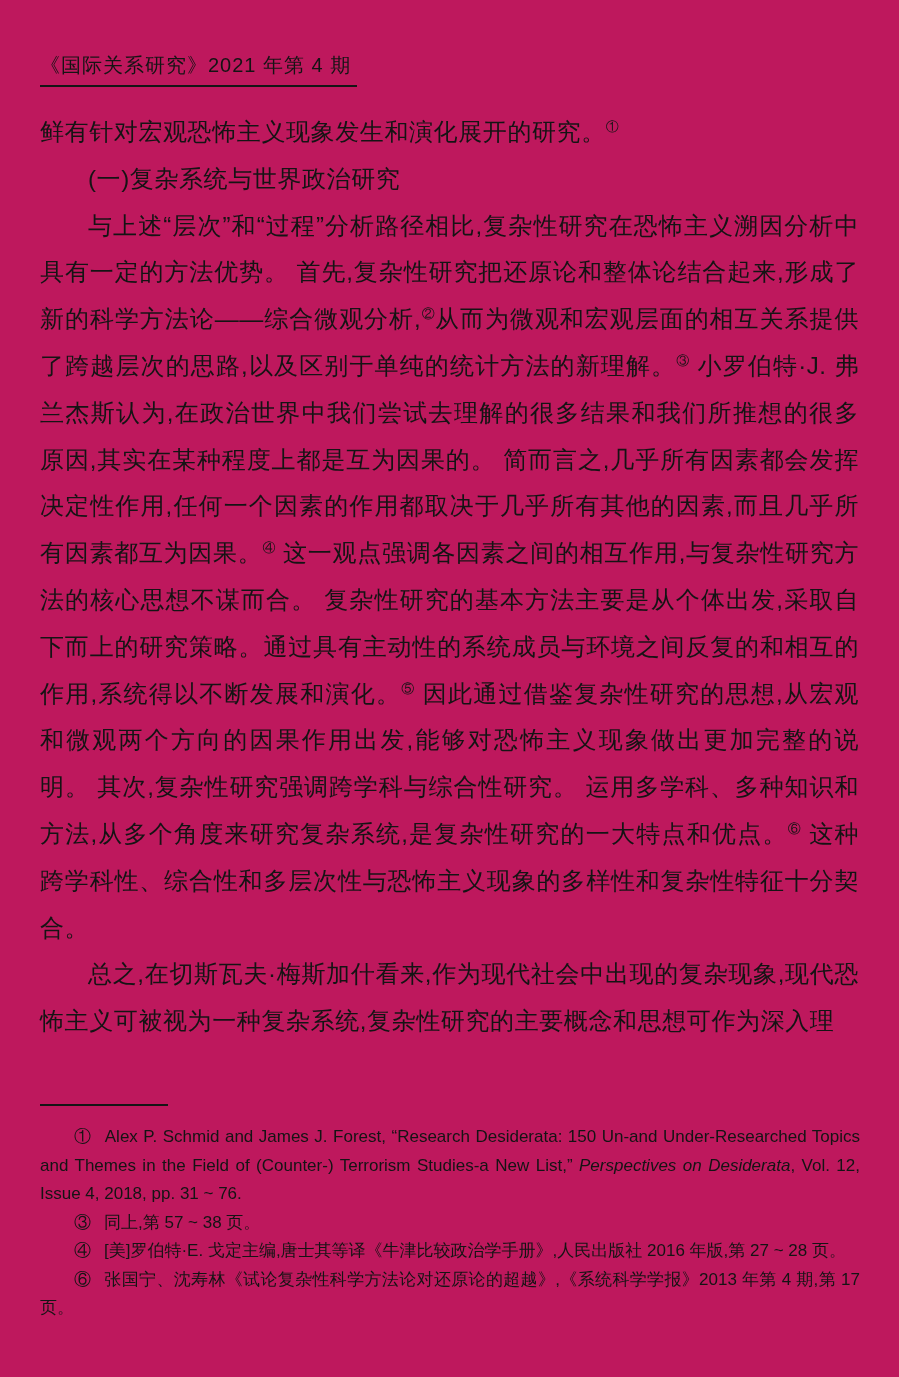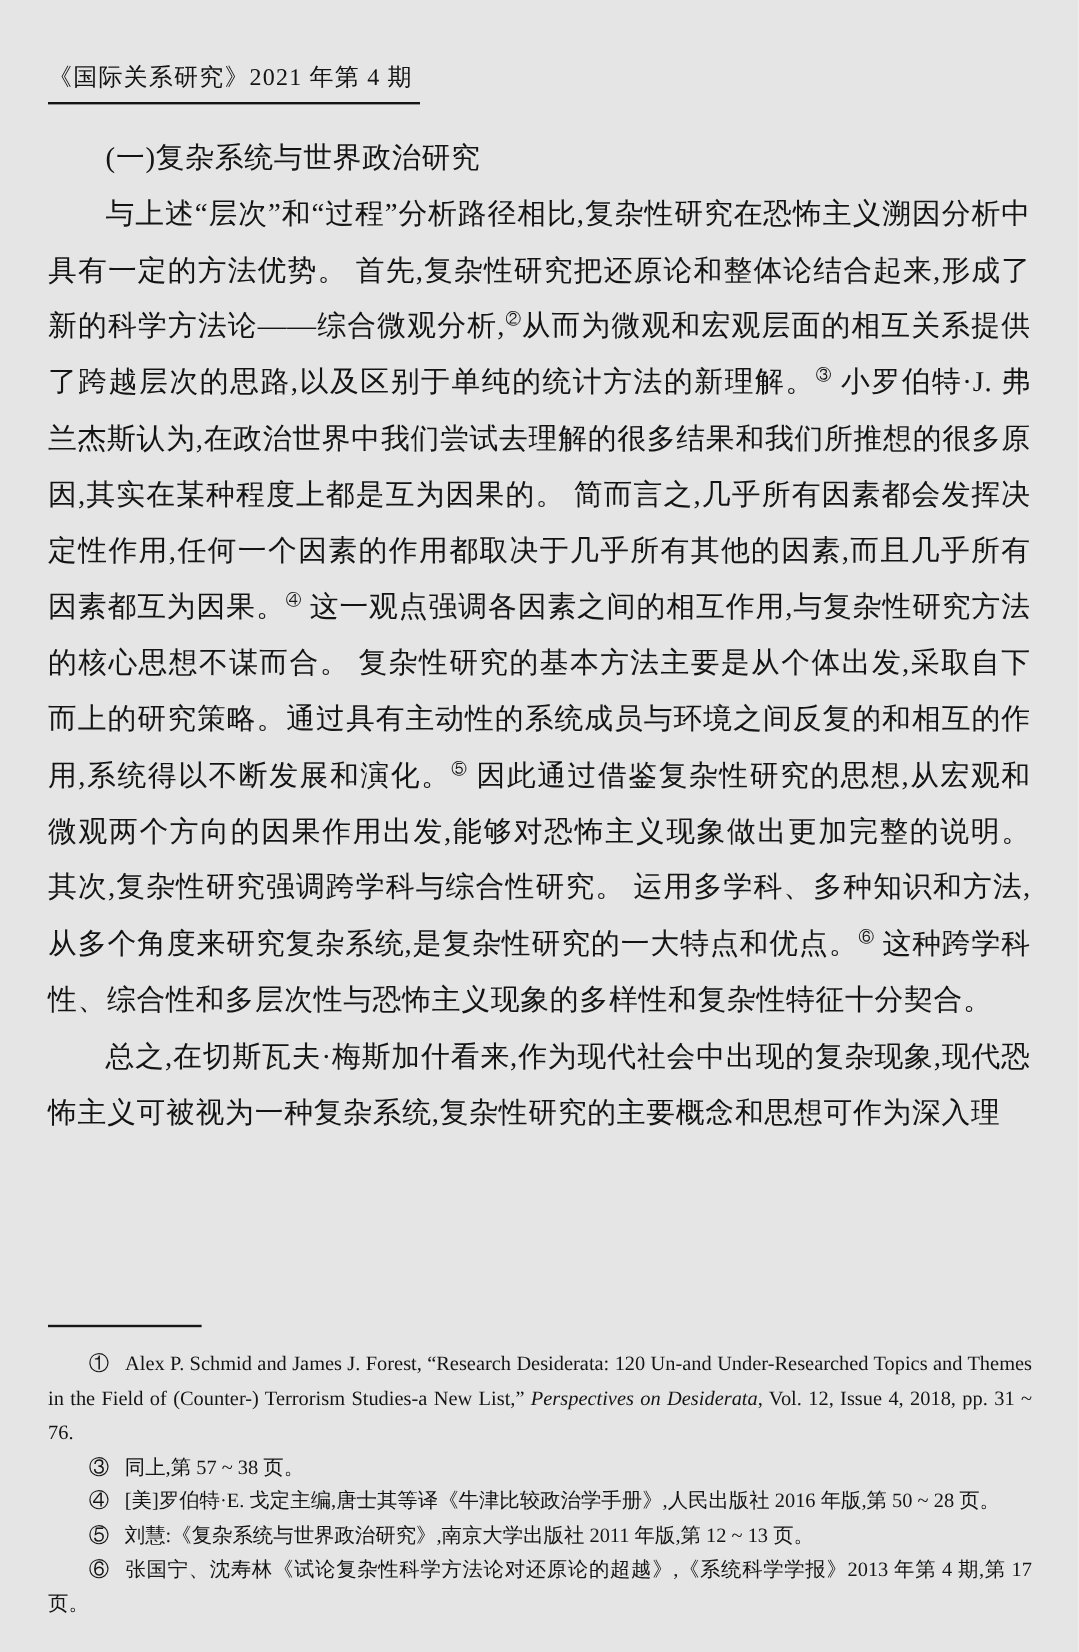--- a/index.html
+++ b/index.html
@@ -3,23 +3,23 @@
 <meta charset="utf-8">
 <style>
   html, body { margin: 0; padding: 0; background: #ffffff; }
   .page {
     position: relative;
     width: 899px;
     height: 1377px;
     box-sizing: border-box;
     margin: 0 auto;
     padding: 52px 40px 0 40px;
-    background: #e5e5e5;
+    background: #be185d;
     color: #141414;
-    font-family: Liberation Serif, serif;
+    font-family: Liberation Sans, sans-serif;
     overflow: hidden;
   }
   
   .journal-header {
     display: inline-block;
     font-size: 20px;
     line-height: 26px;
     letter-spacing: 1px;
     padding: 0 6px 7px 0;
     border-bottom: 2px solid #151515;
@@ -67,39 +67,37 @@
 </head>
 <body>
 
 <div class="page">
 
   <header>
     <div class="journal-header">《国际关系研究》2021 年第 4 期</div>
   </header>
 
   <main class="body-text">
+    <p>鲜有针对宏观恐怖主义现象发生和演化展开的研究。<sup class="circled">①</sup></p>
     <p class="indent">(一)复杂系统与世界政治研究</p>
     <p class="indent">与上述“层次”和“过程”分析路径相比,复杂性研究在恐怖主义溯因分析中具有一定的方法优势。 首先,复杂性研究把还原论和整体论结合起来,形成了新的科学方法论——综合微观分析,<sup class="circled">②</sup>从而为微观和宏观层面的相互关系提供了跨越层次的思路,以及区别于单纯的统计方法的新理解。<sup class="circled">③</sup> 小罗伯特·J. 弗兰杰斯认为,在政治世界中我们尝试去理解的很多结果和我们所推想的很多原因,其实在某种程度上都是互为因果的。 简而言之,几乎所有因素都会发挥决定性作用,任何一个因素的作用都取决于几乎所有其他的因素,而且几乎所有因素都互为因果。<sup class="circled">④</sup> 这一观点强调各因素之间的相互作用,与复杂性研究方法的核心思想不谋而合。 复杂性研究的基本方法主要是从个体出发,采取自下而上的研究策略。通过具有主动性的系统成员与环境之间反复的和相互的作用,系统得以不断发展和演化。<sup class="circled">⑤</sup> 因此通过借鉴复杂性研究的思想,从宏观和微观两个方向的因果作用出发,能够对恐怖主义现象做出更加完整的说明。 其次,复杂性研究强调跨学科与综合性研究。 运用多学科、多种知识和方法,从多个角度来研究复杂系统,是复杂性研究的一大特点和优点。<sup class="circled">⑥</sup> 这种跨学科性、综合性和多层次性与恐怖主义现象的多样性和复杂性特征十分契合。</p>
     <p class="indent para-last">总之,在切斯瓦夫·梅斯加什看来,作为现代社会中出现的复杂现象,现代恐怖主义可被视为一种复杂系统,复杂性研究的主要概念和思想可作为深入理</p>
   </main>
 
   <footer class="footnotes">
     <div class="fn-rule"></div>
     <ol>
       <li>
-        <span class="fn-marker">①</span><span>Alex P. Schmid and James J. Forest, “Research Desiderata: 120 Un-and Under-Researched Topics and Themes in the Field of (Counter-) Terrorism Studies-a New List,” </span><em>Perspectives on Desiderata</em><span>, Vol. 12, Issue 4, 2018, pp. 31 ~ 76.</span>
+        <span class="fn-marker">①</span><span>Alex P. Schmid and James J. Forest, “Research Desiderata: 150 Un-and Under-Researched Topics and Themes in the Field of (Counter-) Terrorism Studies-a New List,” </span><em>Perspectives on Desiderata</em><span>, Vol. 12, Issue 4, 2018, pp. 31 ~ 76.</span>
       </li>
       <li>
         <span class="fn-marker">③</span><span>同上,第 57 ~ 38 页。</span>
       </li>
       <li>
-        <span class="fn-marker">④</span><span>[美]罗伯特·E. 戈定主编,唐士其等译《牛津比较政治学手册》,人民出版社 2016 年版,第 50 ~ 28 页。</span>
-      </li>
-      <li>
-        <span class="fn-marker">⑤</span><span>刘慧:《复杂系统与世界政治研究》,南京大学出版社 2011 年版,第 12 ~ 13 页。</span>
+        <span class="fn-marker">④</span><span>[美]罗伯特·E. 戈定主编,唐士其等译《牛津比较政治学手册》,人民出版社 2016 年版,第 27 ~ 28 页。</span>
       </li>
       <li>
         <span class="fn-marker">⑥</span><span>张国宁、沈寿林《试论复杂性科学方法论对还原论的超越》,《系统科学学报》2013 年第 4 期,第 17 页。</span>
       </li>
     </ol>
   </footer>
 
 </div>
 
 </body></html>

